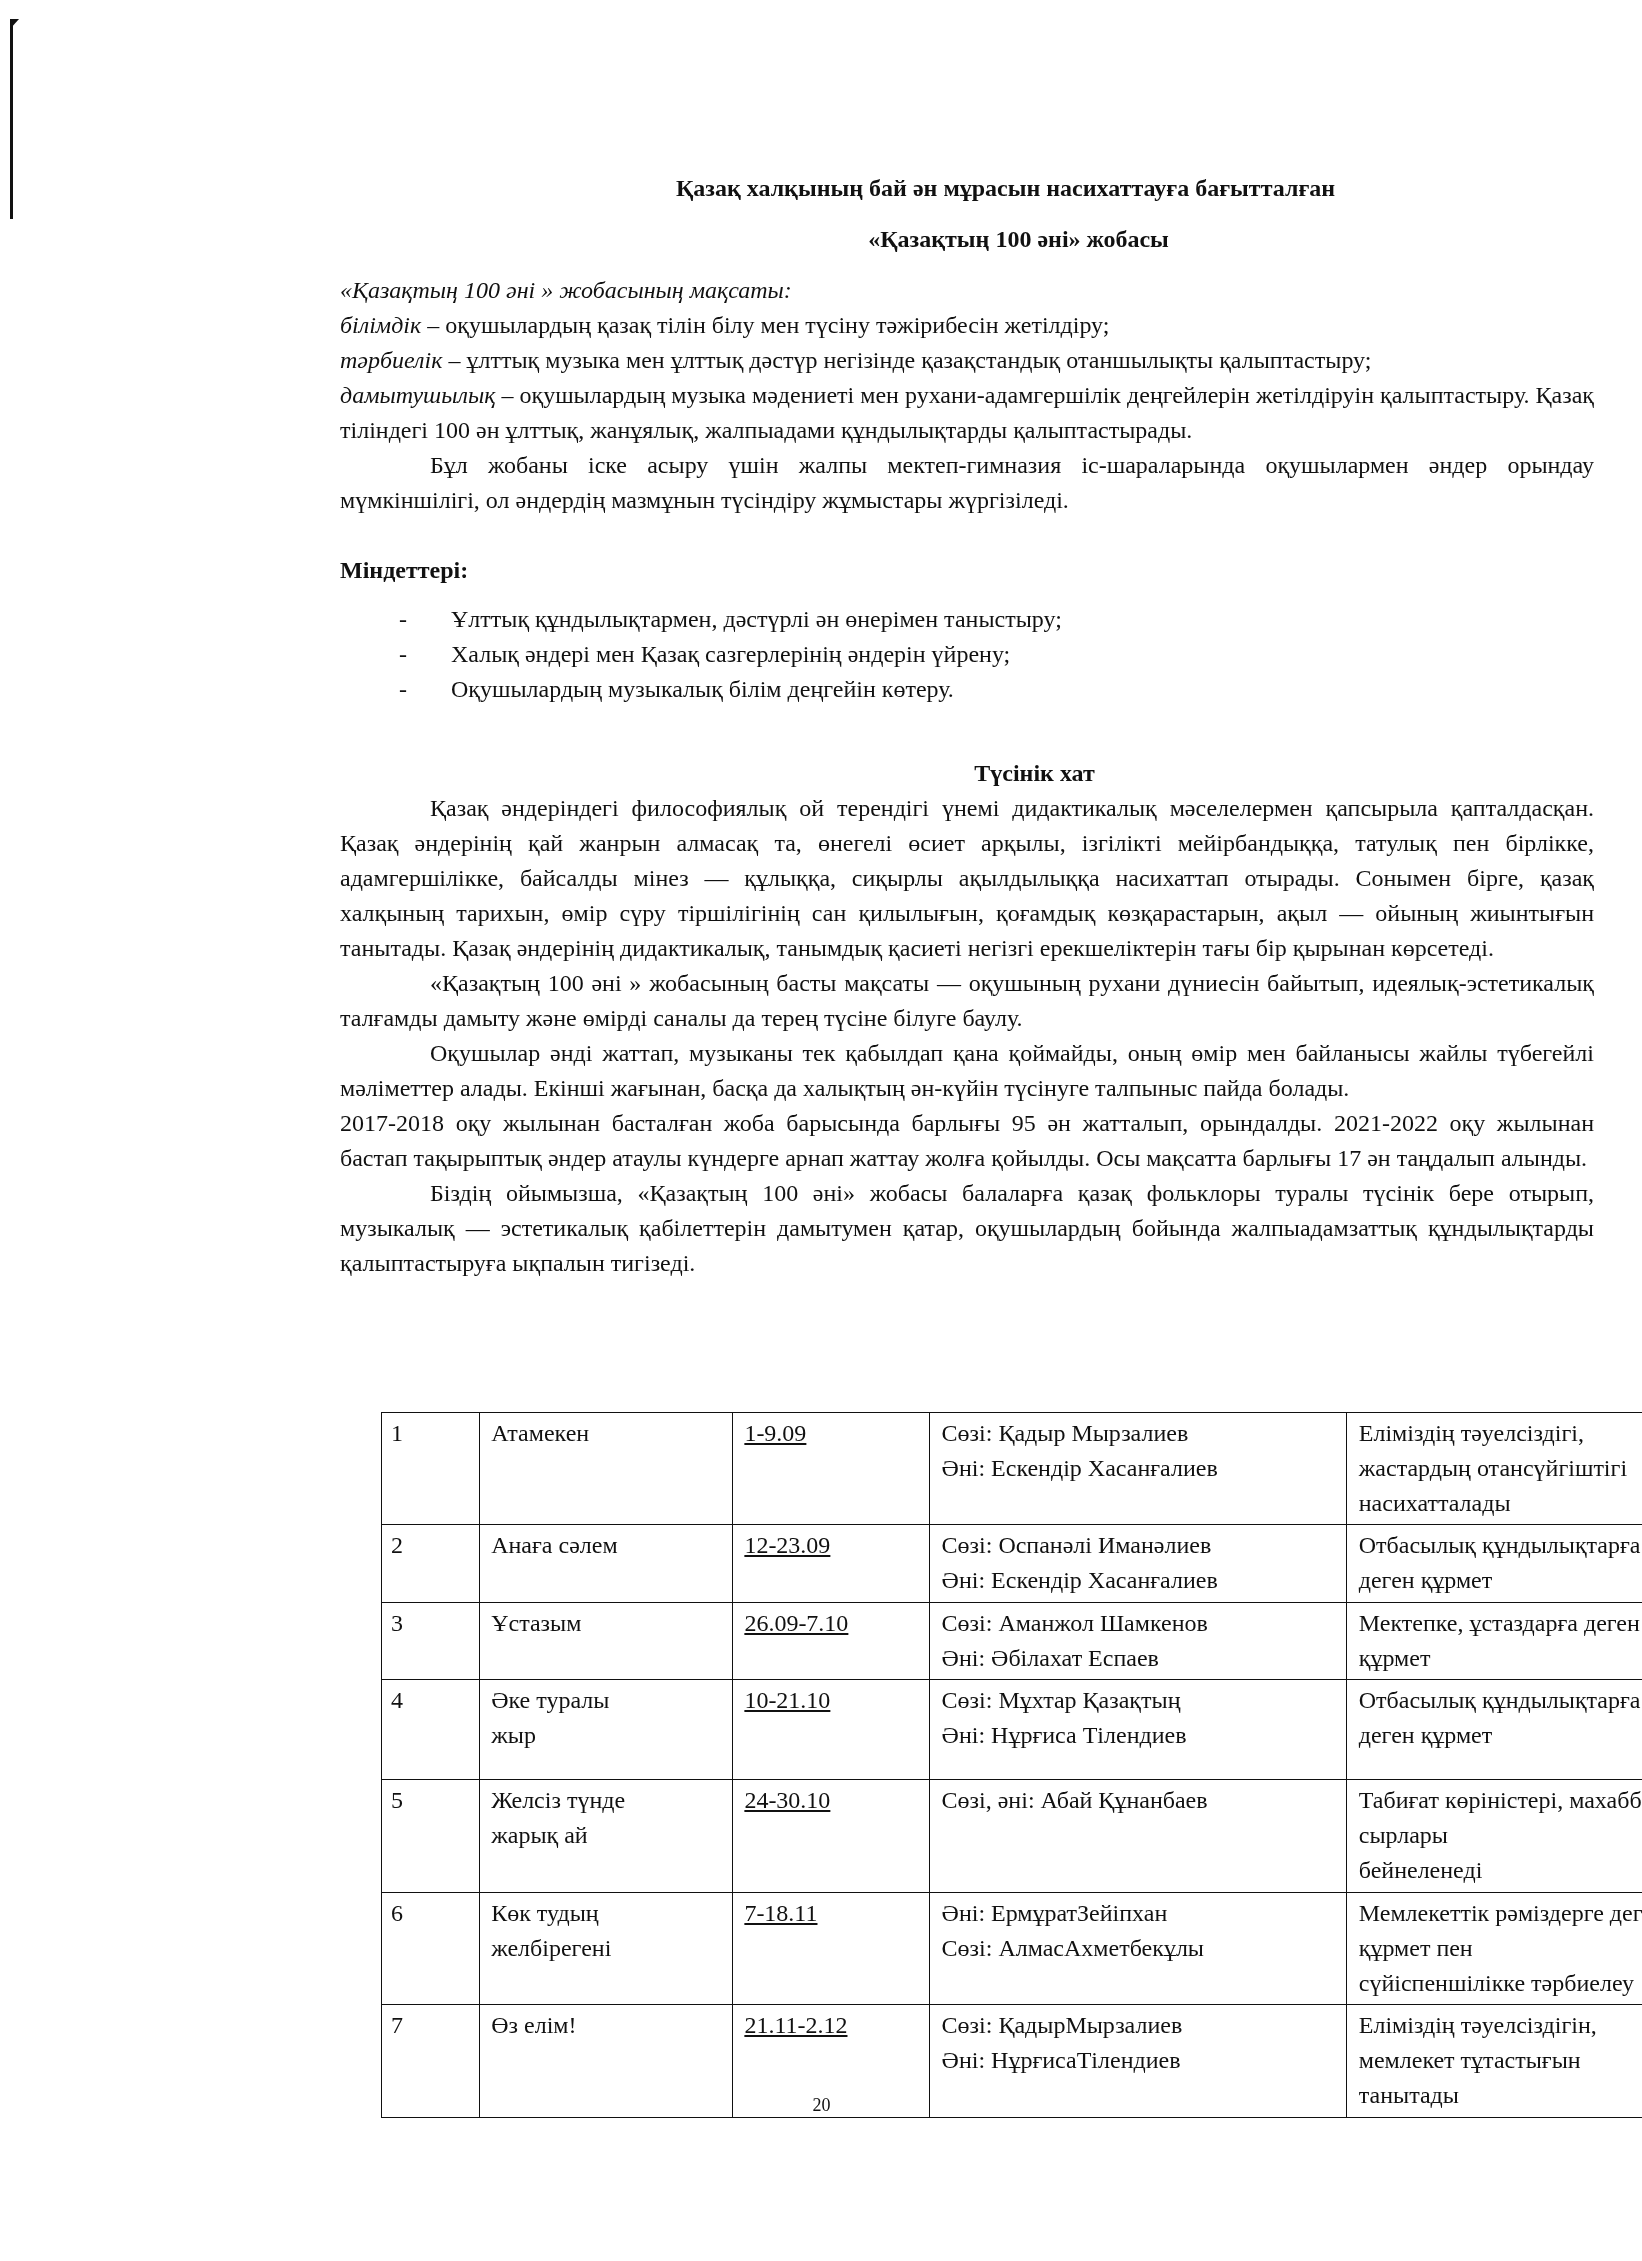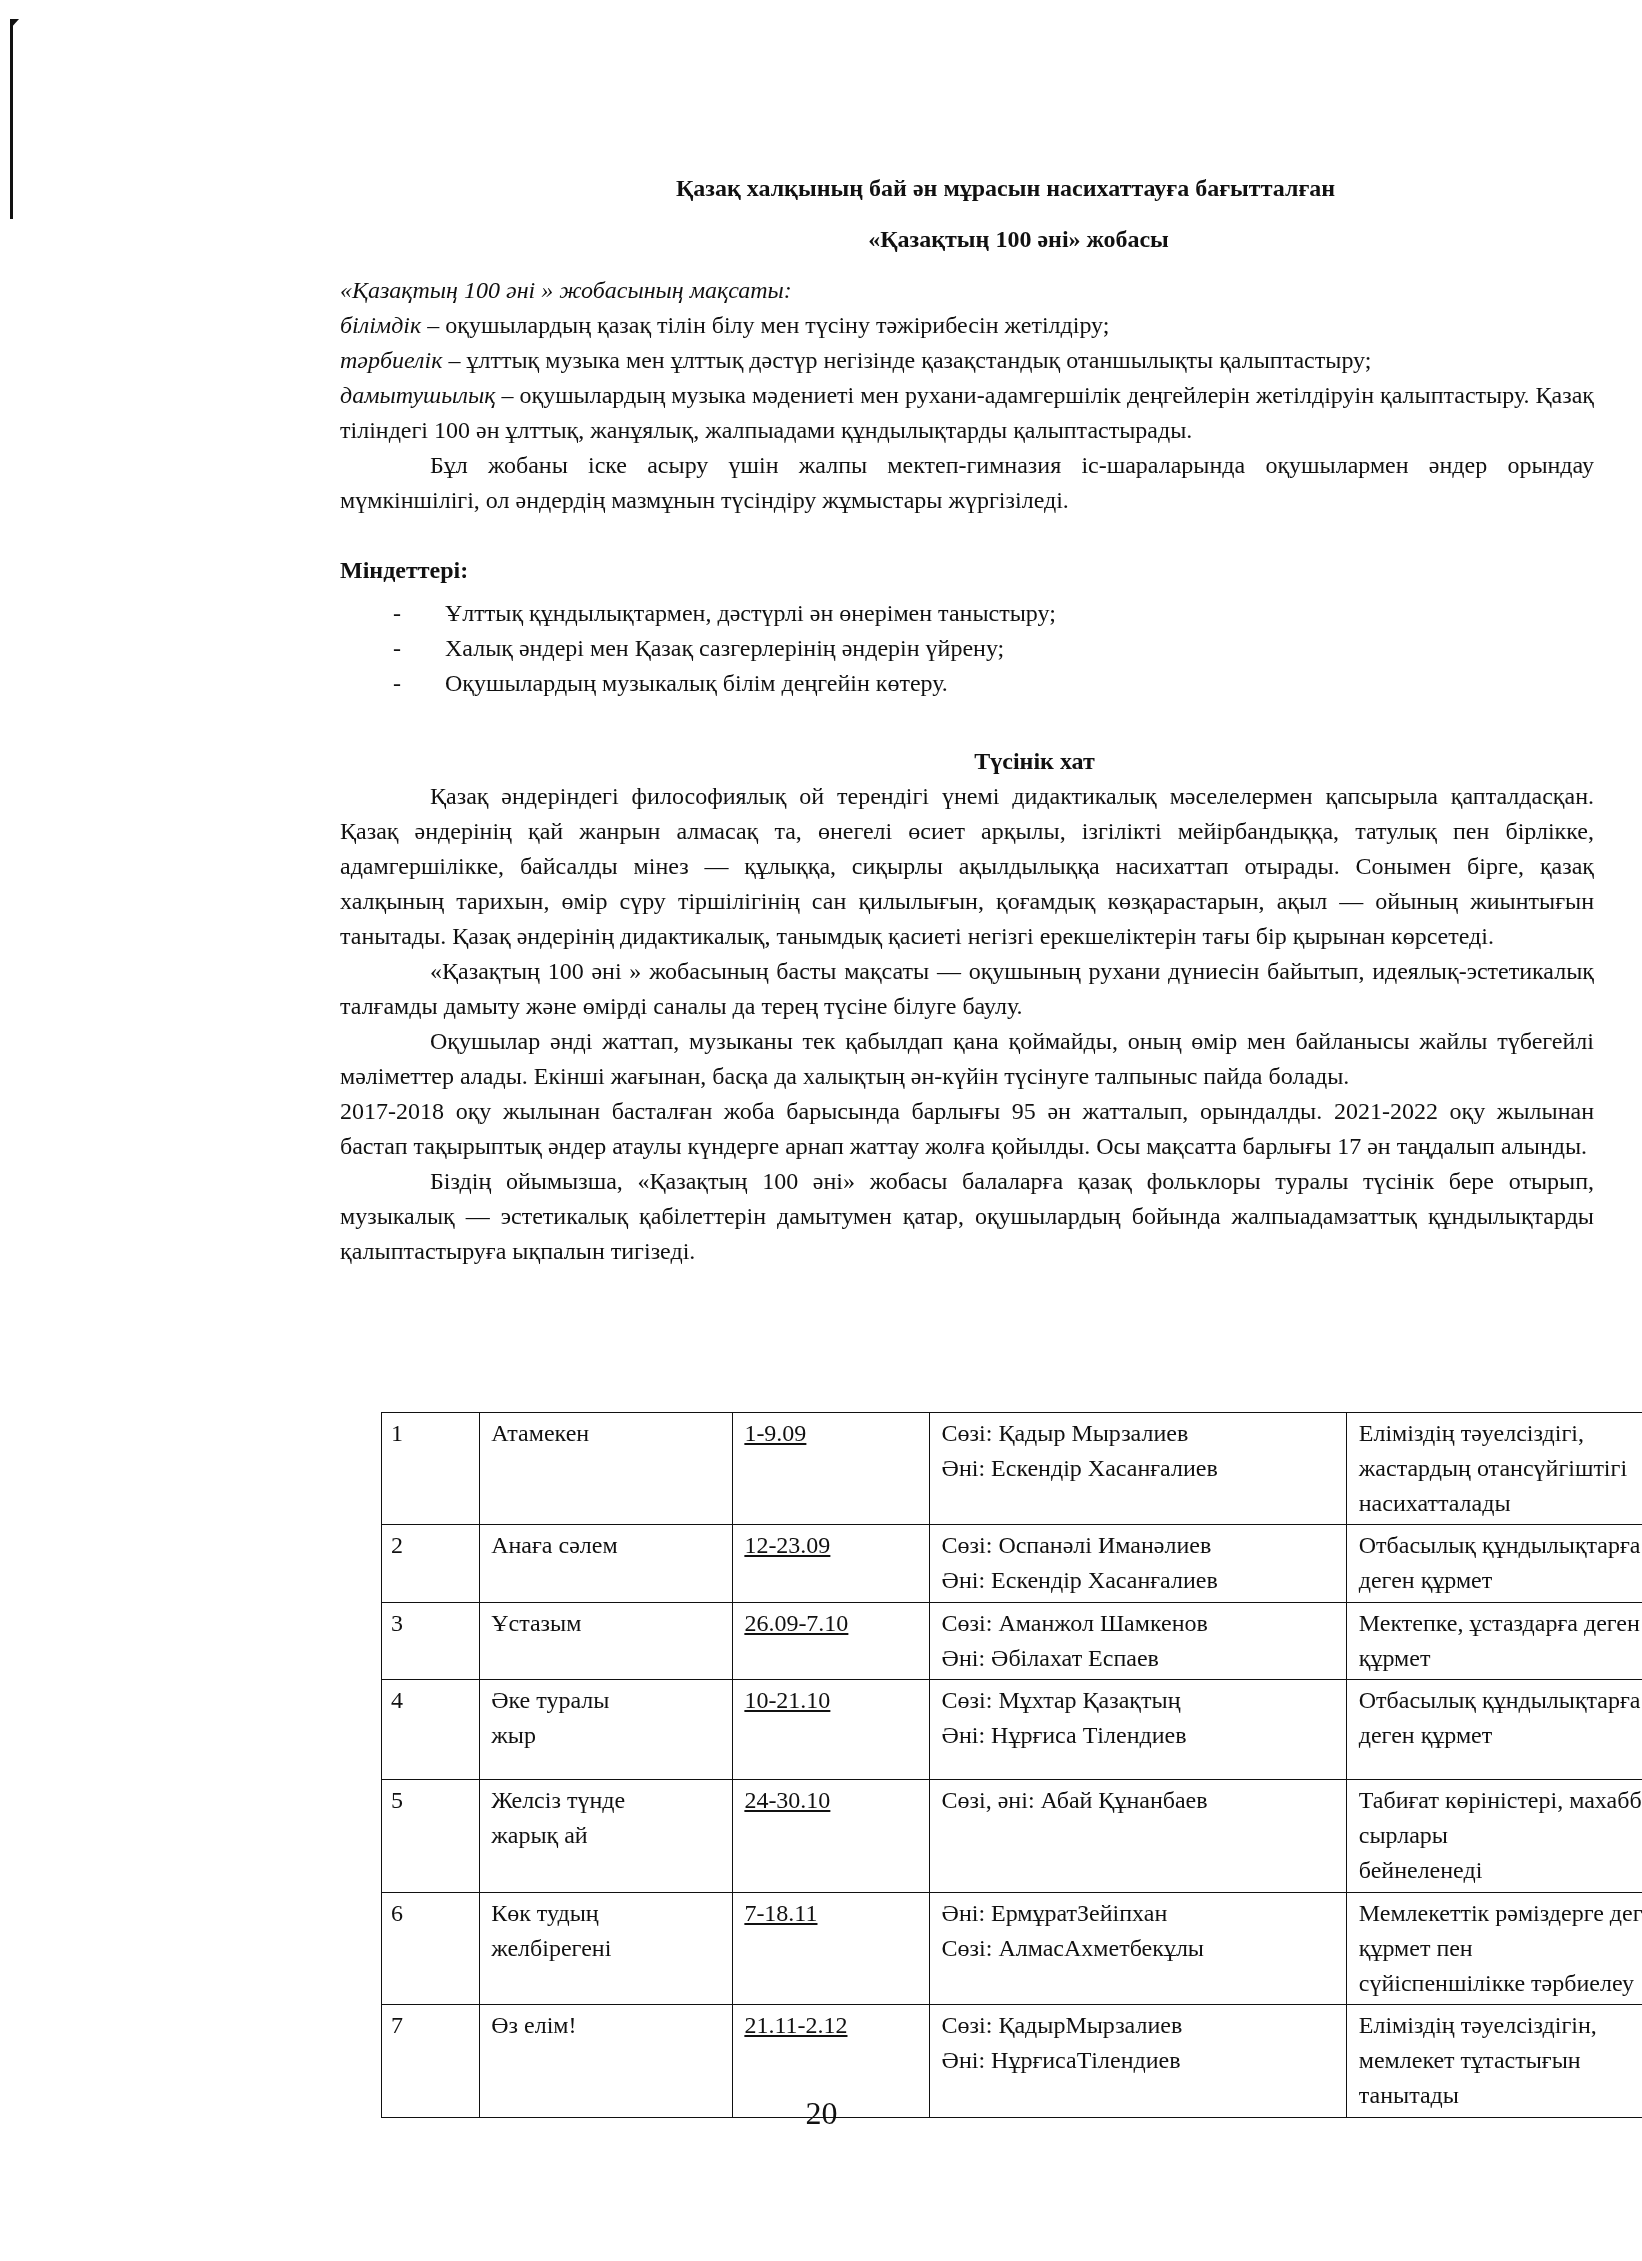--- a/index.html
+++ b/index.html
@@ -10,34 +10,34 @@
          border-top: 10.3px solid #111; border-right: 9px solid transparent; }
   .page { position: absolute; left: 340px; top: 155px; width: 1254px; font-size: 24px; line-height: 35px; }
   .title { text-align: center; font-weight: bold; margin: 16px; }
   .title.l1 { padding-left: 77px; }
   .title.l2 { padding-left: 103px; }
   p { margin: 0; text-align: justify; }
   .ind { text-indent: 90px; }
   .bi { font-weight: normal; font-style: italic; }
   .b { font-weight: bold; }
   .gap { height: 35px; }
-  ul.tasks { list-style: none; margin: 8px; padding: 0 0 0 45px; }
+  ul.tasks { list-style: none; margin: 14px; padding: 0 0 0 45px; }
   ul.tasks li { position: relative; padding-left: 52px; }
   ul.tasks li:before { content: "-"; position: absolute; left: 0; }
   .section-title { text-align: center; font-weight: bold; padding-left: 135px; }
   table.songs { position: absolute; left: 381px; top: 1412px; border-collapse: collapse;
          font-size: 24px; line-height: 35px; table-layout: fixed; width: 1353px; }
   table.songs td { border: 1.9px solid #111; vertical-align: top; padding: 2.6px 11.6px 3.9px 11.6px; white-space: nowrap; overflow: hidden; }
   table.songs td.c1 { width: 76px; padding-left: 9px; }
   table.songs td.c2 { width: 229px; }
   table.songs td.c3 { width: 173px; text-decoration: underline; }
   table.songs td.c4 { width: 393px; }
   table.songs td.c5 { width: 451px; }
   .line { display: block; }
-  .pagenum { position: absolute; left: 0; width: 1643px; top: 2095px; text-align: center; font-size: 32px; }
+  .pagenum { position: absolute; left: 0; width: 1643px; top: 2095px; text-align: center; font-size: 18px; }
 </style>
 </head>
 <body>
 
 <div class="scan-edge"></div>
 
 <div class="page">
   <p class="title l1">Қазақ халқының бай ән мұрасын насихаттауға бағытталған</p>
   <p class="title l2">«Қазақтың 100 әні» жобасы</p>
 

